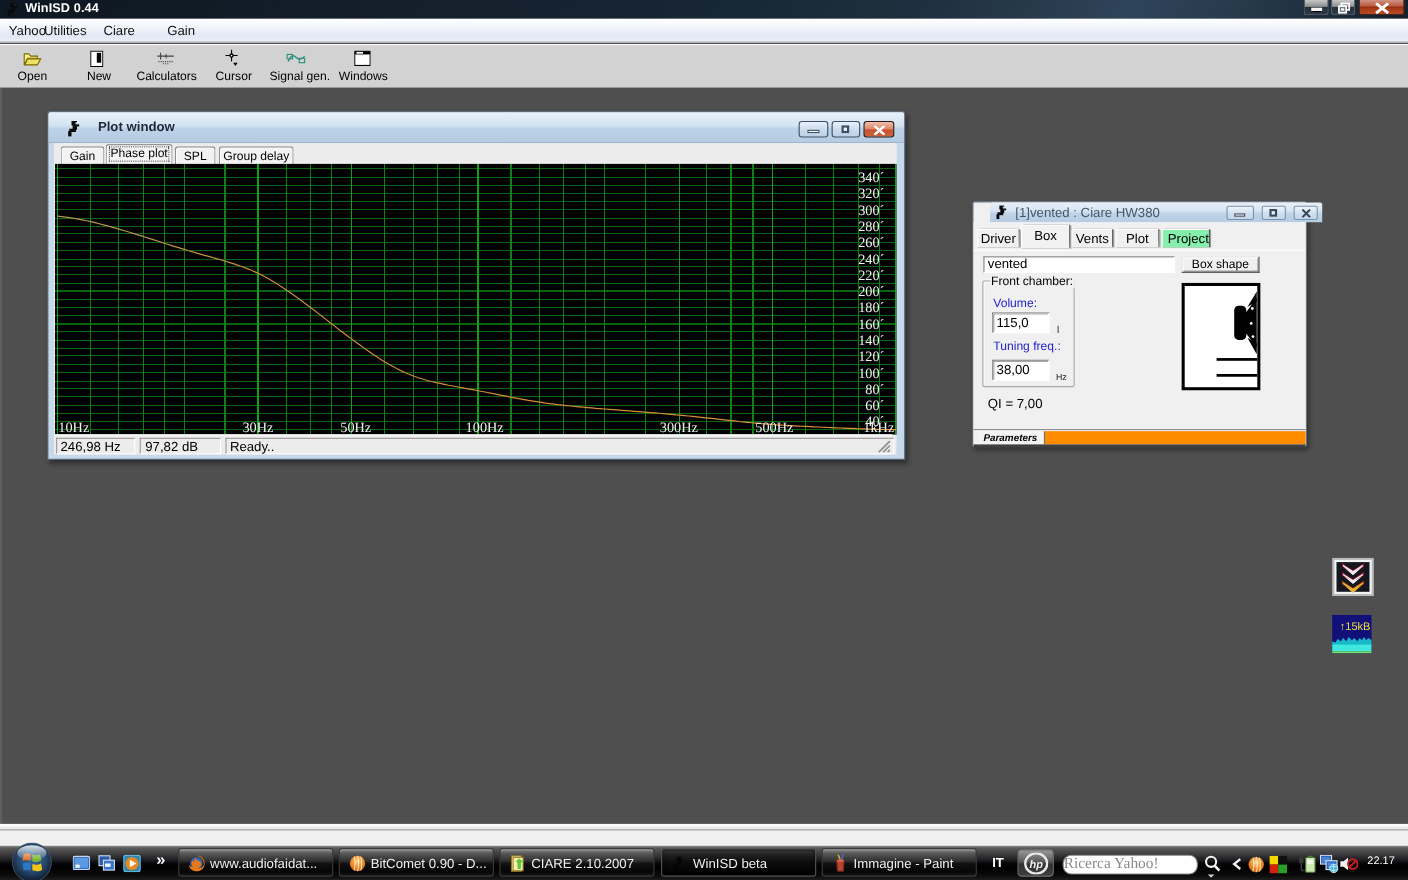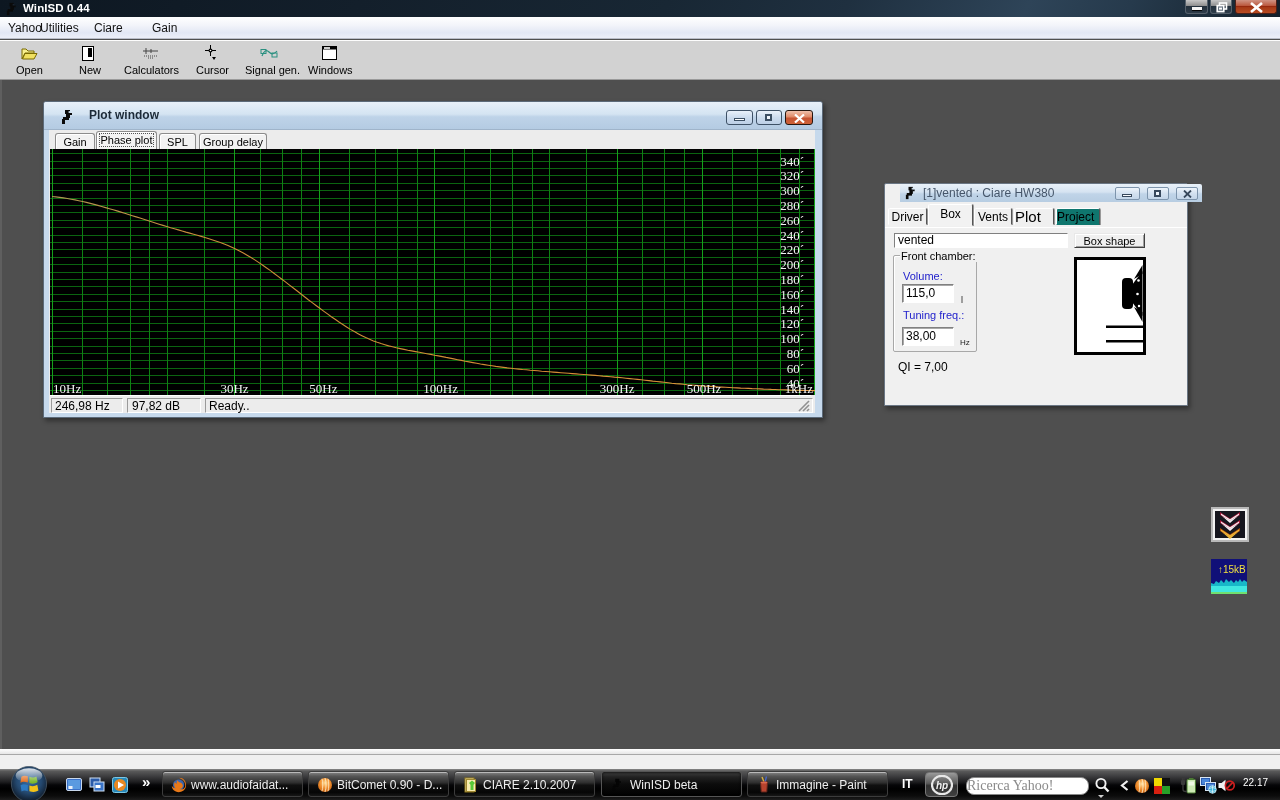--- a/index.html
+++ b/index.html
@@ -279,22 +279,22 @@
         <svg class="abs" style="left:6px;top:2px" width="9" height="8" viewBox="0 0 9 8">
           <path d="M1,0.5 L8,7.5 M8,0.5 L1,7.5" stroke="#37485c" stroke-width="1.8"></path>
         </svg>
       </div>
   </div>
 
   <div class="abs" style="left:0;top:18px;width:302px;height:25px;background:#f0f0f0">
     <div class="abs" style="left:3px;top:6px;width:39px;height:17px;background:#f0f0f0;border:1px solid;border-color:#fff #555 transparent #fff;border-radius:2px 2px 0 0;font-size:12px;text-align:center;line-height:16px;box-shadow:1px 0 0 #999">Driver</div>
     <div class="abs" style="left:43px;top:2px;width:45px;height:22px;background:#f2f2f2;border:1px solid;border-color:#fff #555 transparent #fff;border-radius:2px 2px 0 0;font-size:12px;text-align:center;line-height:18px;box-shadow:1px 0 0 #999">Box</div>
     <div class="abs" style="left:89px;top:6px;width:38px;height:17px;background:#f0f0f0;border:1px solid;border-color:#fff #555 transparent #fff;border-radius:2px 2px 0 0;font-size:12px;text-align:center;line-height:16px;box-shadow:1px 0 0 #999">Vents</div>
-    <div class="abs" style="left:129px;top:6px;width:40px;height:17px;background:#f0f0f0;border:1px solid;border-color:#fff #555 transparent #fff;border-radius:2px 2px 0 0;font-size:15px;text-align:left;line-height:16px;box-shadow:1px 0 0 #999">Plot</div>
-    <div class="abs" style="left:171px;top:6px;width:44px;height:17px;background:#0f766e;border:1px solid;border-color:#fff #555 transparent #fff;border-radius:2px 2px 0 0;font-size:12px;text-align:left;line-height:16px;box-shadow:1px 0 0 #999">Project</div>
+    <div class="abs" style="left:129px;top:6px;width:40px;height:17px;background:#f0f0f0;border:1px solid;border-color:#fff #555 transparent #fff;border-radius:2px 2px 0 0;font-size:12px;text-align:center;line-height:16px;box-shadow:1px 0 0 #999">Plot</div>
+    <div class="abs" style="left:171px;top:6px;width:44px;height:17px;background:#86efac;border:1px solid;border-color:#fff #555 transparent #fff;border-radius:2px 2px 0 0;font-size:12px;text-align:right;line-height:16px;box-shadow:1px 0 0 #999">Project</div>
   </div>
 
   <div class="abs" style="left:0;top:43px;width:302px;height:163px;background:#f0f0f0;border-top:1px solid #fff">
     <div class="abs" style="left:9px;top:5px;width:174px;height:15px;background:#fff;border:1px solid;border-color:#808080 #fff #fff #808080;font-size:12px;line-height:13px;padding-left:3px">vented</div>
     <div class="abs" style="left:189px;top:5px;width:71px;height:15px;background:#f0f0f0;border:1px solid;border-color:#e8e8e8 #404040 #404040 #e8e8e8;box-shadow:inset 1px 1px 0 #fff, inset -1px -1px 0 #a0a0a0;font-size:11px;text-align:center;line-height:14px">Box shape</div>
 
     <div class="abs" style="left:8px;top:27px;width:84px;height:97px;border:1px solid #a8a8a8;box-shadow:inset 1px 1px 0 #fff;border-radius:2px">
       <span class="abs" style="left:6px;top:-6px;background:#f0f0f0;font-size:11px;padding:0 1px;white-space:nowrap">Front chamber:</span>
       <span class="abs" style="left:9px;top:14px;font-size:11px;color:#2222cc">Volume:</span>
       <div class="abs" style="left:8px;top:28px;width:52px;height:19px;background:#fff;border:1px solid;border-color:#808080 #fff #fff #808080;box-shadow:inset 1px 1px 0 #a8a8a8;font-size:12px;line-height:17px;padding-left:3px">115,0</div>
@@ -312,20 +312,25 @@
       <polygon points="68.5,8 68.5,17 60,22" fill="#000"></polygon>
       <polygon points="68.5,55 68.5,65 60,50" fill="#000"></polygon>
       <circle cx="64.5" cy="23.5" r="1.3" fill="#fff"></circle>
       <circle cx="63.5" cy="37" r="1.3" fill="#fff"></circle>
       <circle cx="65" cy="49" r="1.2" fill="#fff"></circle>
       <rect x="32" y="68.5" width="37" height="2.5" fill="#000"></rect>
       <rect x="32" y="83" width="37" height="2.5" fill="#000"></rect>
     </svg>
   </div>
 
+  <div class="abs" style="left:0;top:206px;width:302px;height:16px;background:#f0f0f0;border-top:1px solid #909090">
+    <div class="abs" style="left:4px;top:1px;width:61px;height:12px;background:#f4f4f4;border-right:1px solid #707070;font-size:9px;font-weight:bold;font-style:italic;padding-left:5px;line-height:12px">Parameters</div>
+    <div class="abs" style="left:65px;top:1px;width:237px;height:12px;background:#ff8c00"></div>
+    <div class="abs" style="left:0;top:13px;width:302px;height:3px;background:#404040"></div>
+  </div>
 </div>
 <svg class="abs" style="left:1211px;top:507px" width="38" height="35" viewBox="0 0 38 35">
   <rect x="0" y="0" width="38" height="35" fill="#b9b9b9"></rect>
   <rect x="2" y="2" width="34" height="31" fill="#f2f2f2"></rect>
   <rect x="4" y="4" width="30" height="27" fill="#16161e"></rect>
   <polygon points="9,5 19,11.5 29,5 29,8 19,14.5 9,8" fill="#9c1436"></polygon>
   <polygon points="10,6.5 19,12.2 28,6.5 28,8 19,13.8 10,8" fill="#f6f0f2"></polygon>
   <polygon points="11,9 19,13.5 27,9 19,16" fill="#f6f0f2"></polygon>
   <polygon points="9,13 19,19.5 29,13 29,16 19,22.5 9,16" fill="#a81a3a"></polygon>
   <polygon points="10,14.5 19,20.2 28,14.5 28,16 19,21.8 10,16" fill="#f6f0f2"></polygon>

